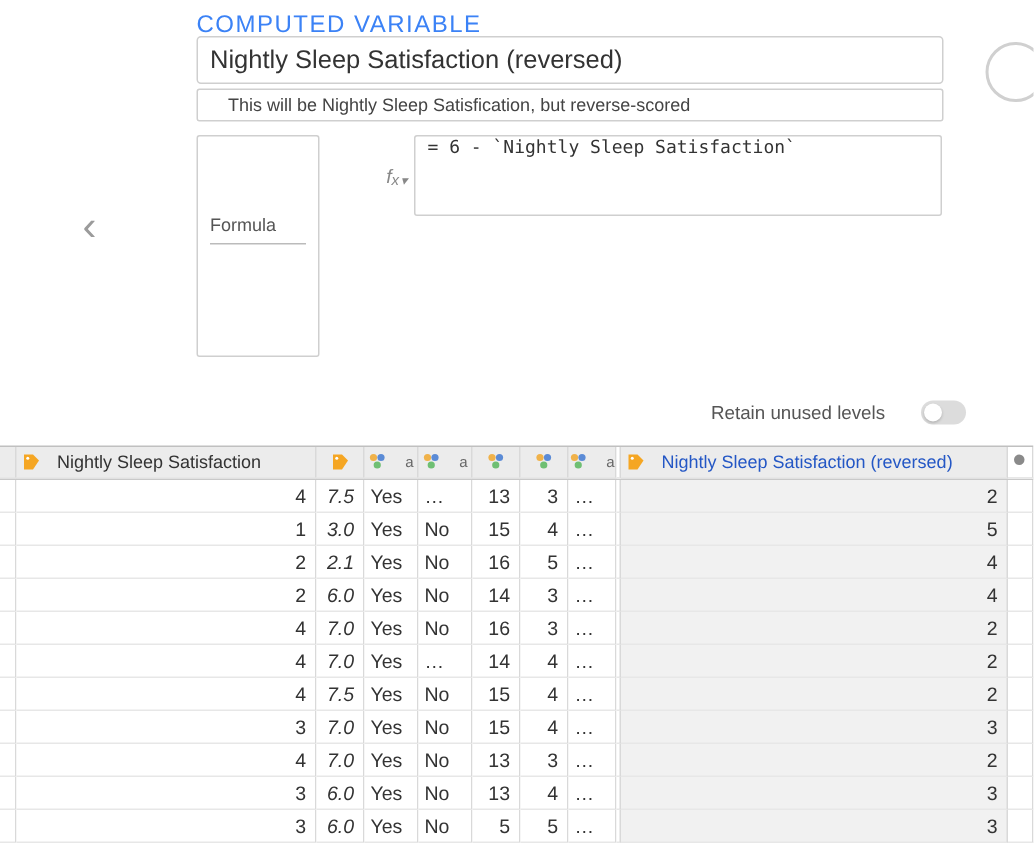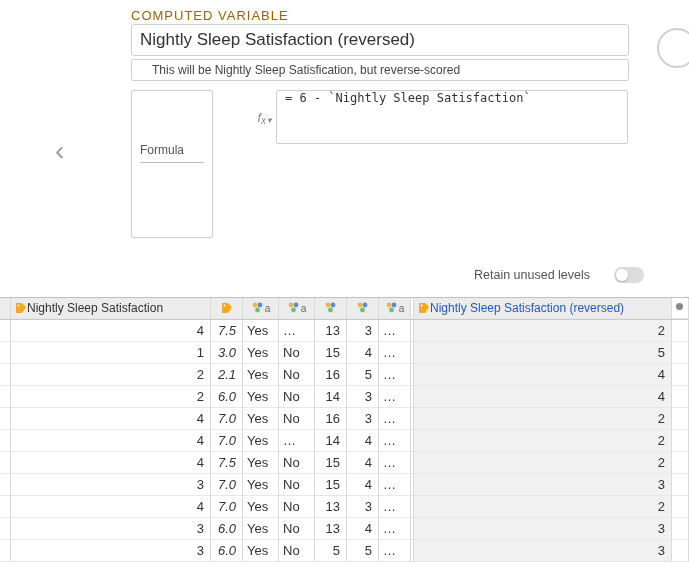--- a/index.html
+++ b/index.html
@@ -1,18 +1,18 @@
 <!DOCTYPE html>
 <html><head>
 <meta charset="utf-8">
 <style>
   * { margin: 0; padding: 0; box-sizing: border-box; }
   body { font-family: -apple-system, BlinkMacSystemFont, "Segoe UI", Arial, sans-serif; font-size: 13px; color: #333; background: #fff; width: 689px; height: 564px; overflow: hidden; }
   .page { position: relative; width: 689px; }
-  .section-label { position: absolute; left: 131px; top: 8px; font-size: 13px; letter-spacing: 1px; color: #a16207; }
+  .section-label { position: absolute; left: 131px; top: 8px; font-size: 16px; letter-spacing: 1px; color: #3b82f6; }
   .back-arrow { position: absolute; left: 55px; top: 135px; font-size: 28px; color: #9b9b9b; cursor: pointer; user-select: none; }
   .name-input { position: absolute; left: 131px; top: 24px; width: 498px; height: 32px; border: 1px solid #cfcfcf; border-radius: 3px; padding: 0 8px; font-size: 17px; color: #333; }
   .desc-input { position: absolute; left: 131px; top: 59px; width: 498px; height: 22px; border: 1px solid #cfcfcf; border-radius: 2px; padding: 0 20px; font-size: 12px; color: #444; }
   .formula-panel { position: absolute; left: 131px; top: 90px; width: 82px; height: 148px; border: 1px solid #cfcfcf; border-radius: 2px; padding: 8px 8px 0 8px; }
   .formula-panel .title { font-size: 12px; color: #555; padding-bottom: 5px; border-bottom: 1px solid #bbb; margin-top: 44px; }
   .fx-wrap { position: absolute; left: 252px; top: 90px; display: flex; align-items: flex-start; }
   .fx-label { width: 24px; height: 54px; display: flex; align-items: center; justify-content: center; color: #888; font-style: italic; font-size: 13px; position: relative; }
   .fx-label .sub { font-size: 10px; position: relative; top: 3px; }
   .formula-box { width: 352px; height: 54px; border: 1px solid #cfcfcf; border-radius: 2px; padding: 0 8px; font-family: ui-monospace, Menlo, Consolas, monospace; font-size: 12px; color: #333; white-space: pre; }
   .retain-row { position: absolute; left: 474px; top: 267px; display: flex; align-items: center; gap: 24px; font-size: 12.5px; color: #555; }
@@ -21,21 +21,21 @@
   .help-circle { position: absolute; right: -8px; top: 28px; width: 40px; height: 40px; border: 2px solid #d0d0d0; border-radius: 50%; }
 
   .grid { position: absolute; left: 0; top: 297px; width: 689px; border-top: 1px solid #c0c0c0; }
   .row { display: flex; height: 22px; }
   .hdr { background: #ececec; border-bottom: 1px solid #c9c9c9; font-size: 12px; color: #333; }
   .cell { border-right: 1px solid #d9d9d9; border-bottom: 1px solid #e7e7e7; display: flex; align-items: center; }
   .row.data .cell { background: #fff; }
   .row.data .cell.computed { background: #f1f1f1; }
   .c-num { justify-content: flex-end; padding-right: 6px; }
   .c-txt { justify-content: flex-start; padding-left: 4px; }
-  .hcell { display: flex; align-items: center; gap: 0; padding-left: 4px; }
+  .hcell { display: flex; align-items: center; gap: 11px; padding-left: 4px; }
   .hcell.center { justify-content: center; padding-left: 0; }
   .tag-icon { width: 12px; height: 12px; display: inline-block; }
   .tag-icon svg { display: block; }
   .grp-icon { width: 14px; height: 14px; display: inline-block; }
   .hlabel { white-space: nowrap; overflow: hidden; }
   .hlabel.blue { color: #2457c5; }
   .dot { position: absolute; right: 6px; top: 303px; width: 7px; height: 7px; background: #8a8a8a; border-radius: 50%; }
 
   
   .w0 { width: 11px; }

